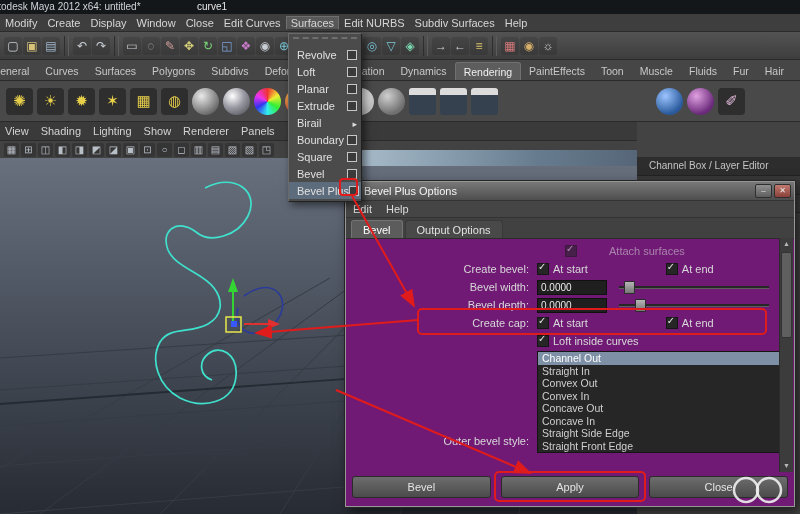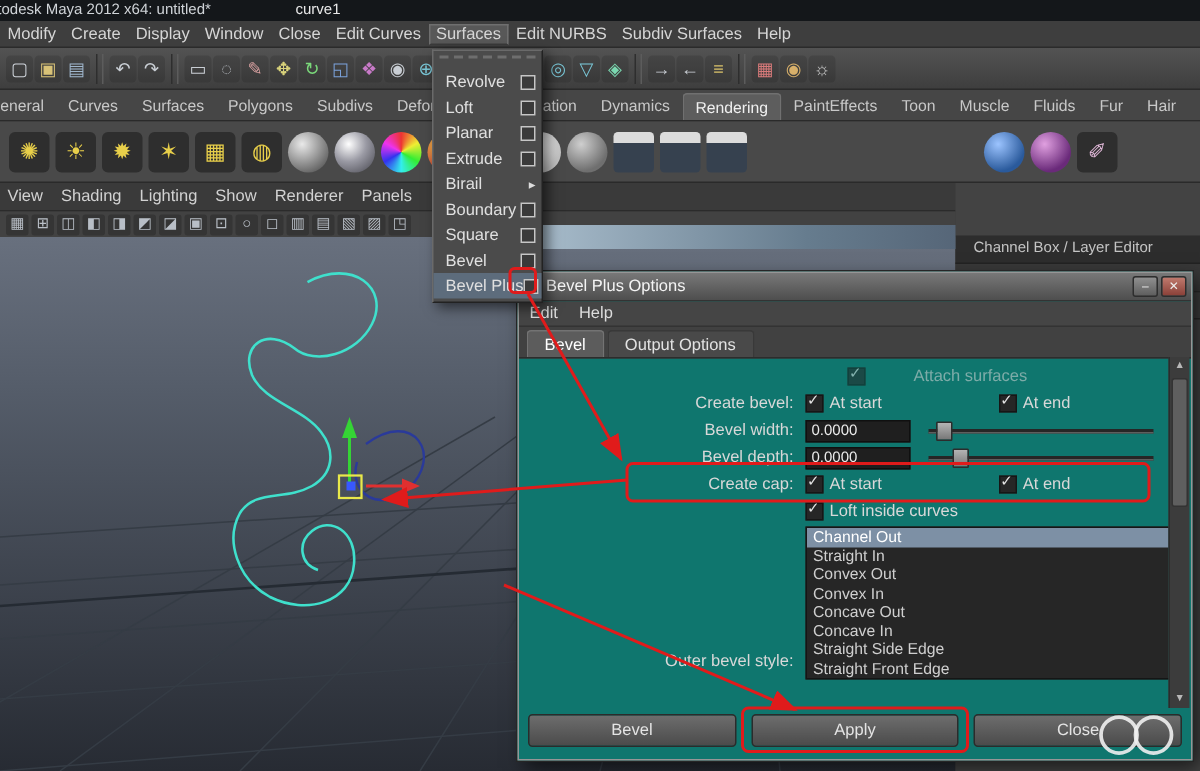--- a/index.html
+++ b/index.html
@@ -64,21 +64,21 @@
             border:1px solid #6a6a6a;border-right-color:#222;border-bottom-color:#222;
             box-shadow:3px 3px 8px rgba(0,0,0,.55);padding:2px 0;}
   .tearoff{height:5px;margin:1px 4px 2px;border-top:2px dashed #6e6e6e;}
   .sm-item{height:17px;display:flex;align-items:center;padding:0 4px 0 8px;font-size:11px;color:#e0e0e0;}
   .sm-item.hl{background:#5d6c7c;}
   .sm-label{flex:1;white-space:nowrap;}
   .opt-box{width:8px;height:8px;border:1px solid #c6c6c6;background:#3a3a3a;flex:none;}
   .sub-arrow{flex:none;}
   .sub-arrow::after{content:"▸";font-size:9px;color:#ddd;}
   
-  .dialog{position:absolute;left:345px;top:181px;width:450px;height:326px;background:#0f766e;
+  .dialog{position:absolute;left:345px;top:181px;width:450px;height:326px;background:#701a75;
           border:1px solid #969696;box-shadow:0 0 0 1px #262626,4px 5px 12px rgba(0,0,0,.6);z-index:30;
           box-sizing:border-box;}
   .dlg-titlebar{height:18px;background:linear-gradient(#787878,#4e4e4e);display:flex;align-items:center;
                 padding:0 3px;border-bottom:1px solid #333;}
   .dlg-icon{width:11px;height:11px;border-radius:2px;background:linear-gradient(135deg,#39c2b4,#1b7a90);
             margin-right:4px;flex:none;}
   .dlg-title{flex:1;font-size:11px;color:#f4f4f4;white-space:nowrap;}
   .win-btn{width:15px;height:12px;margin-left:2px;background:linear-gradient(#909090,#5e5e5e);
            border:1px solid #2e2e2e;border-radius:2px;font-size:8px;line-height:11px;text-align:center;
            color:#eee;flex:none;}

